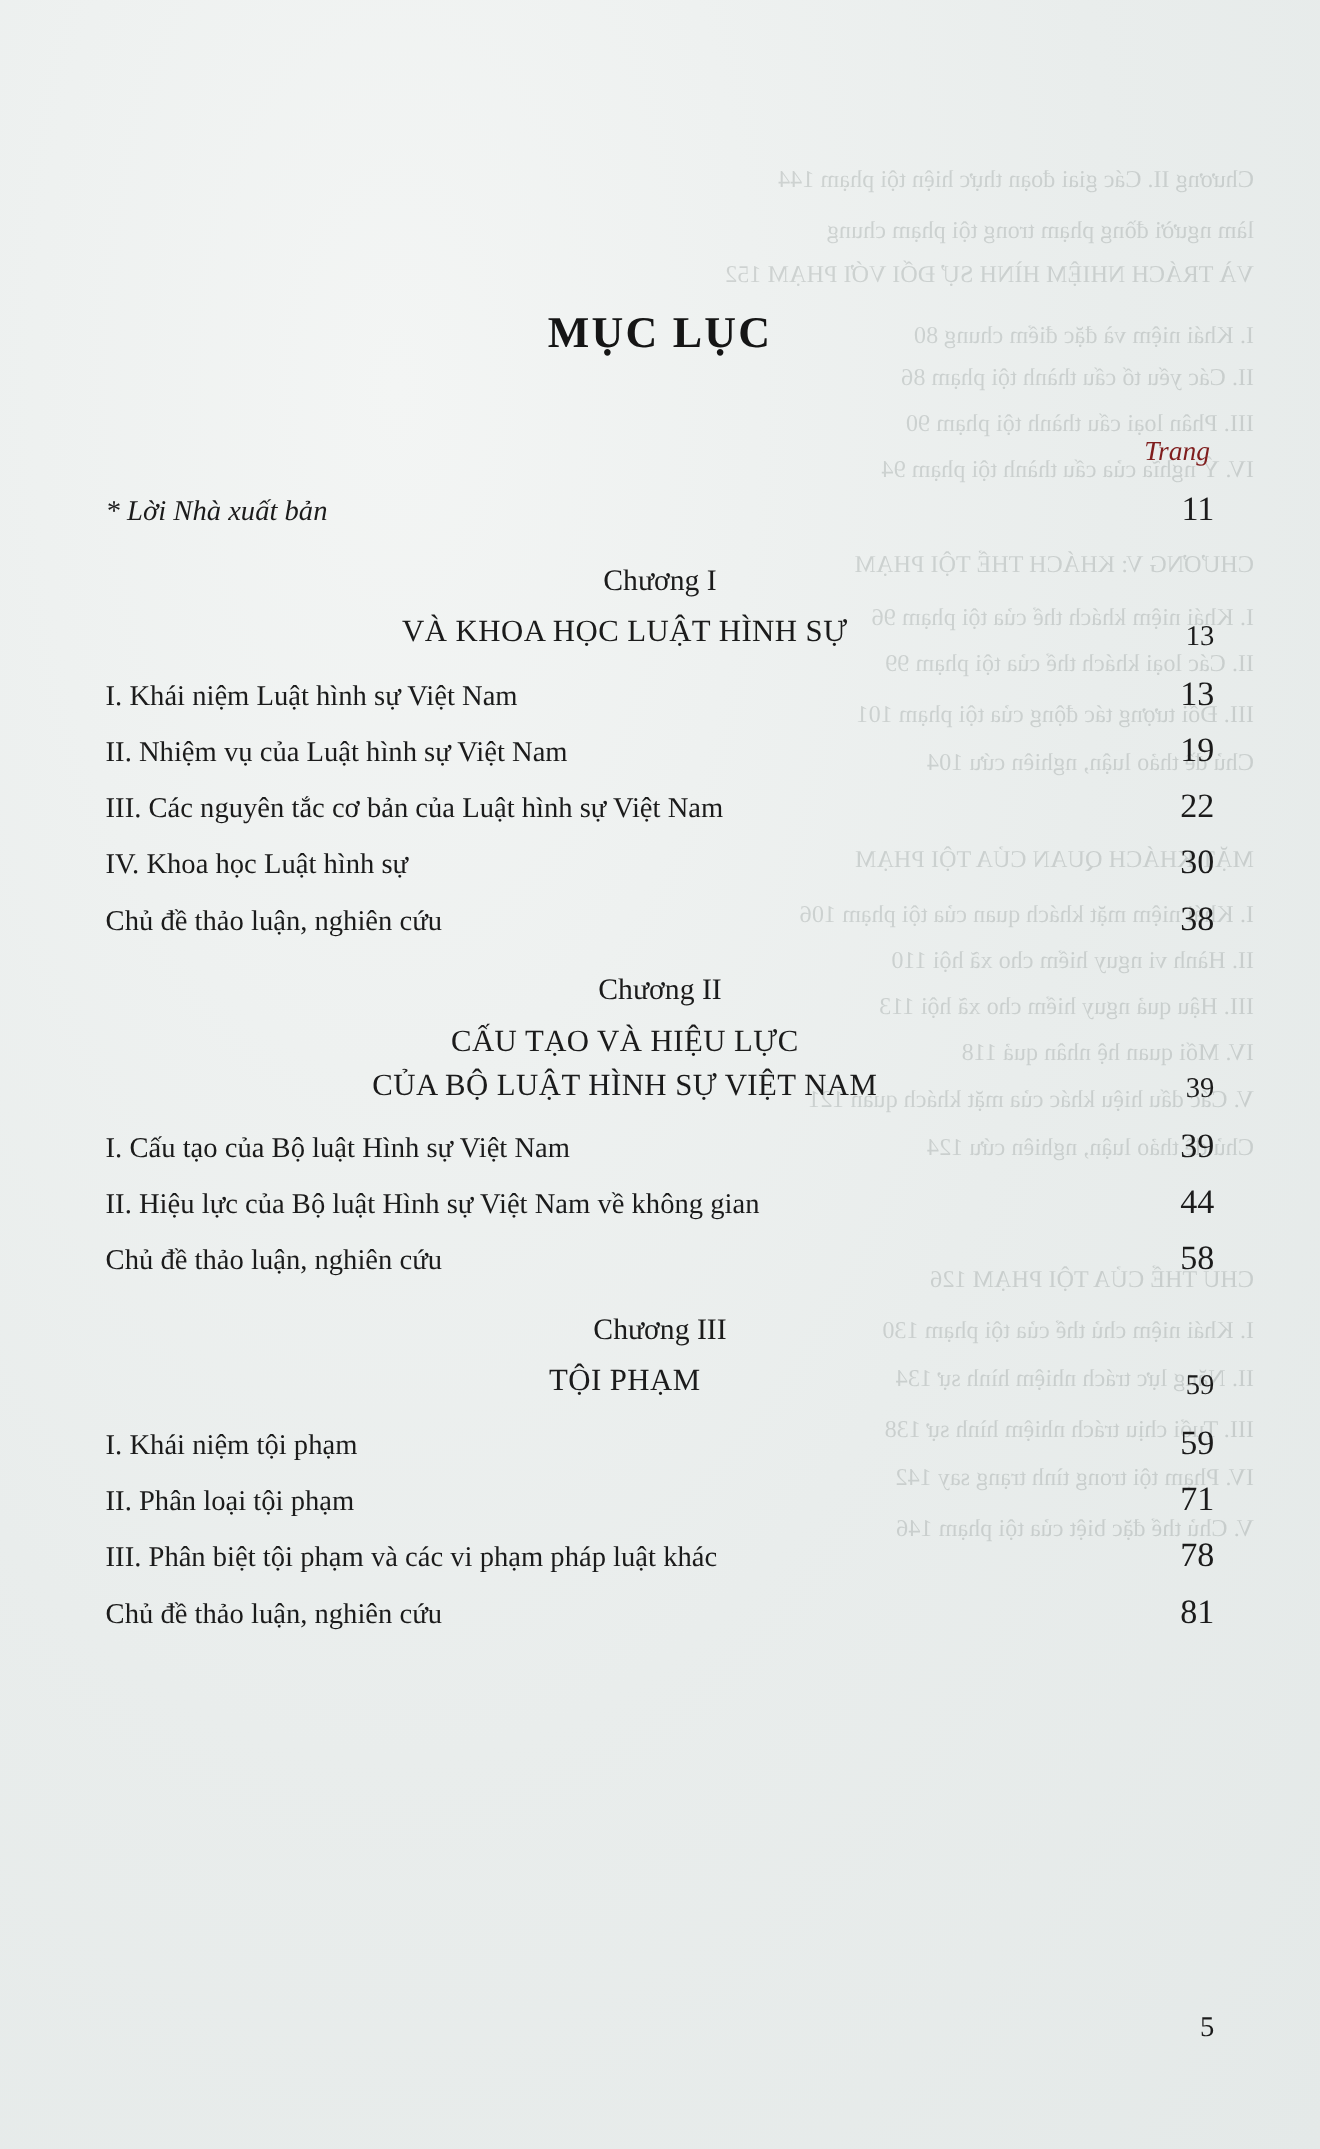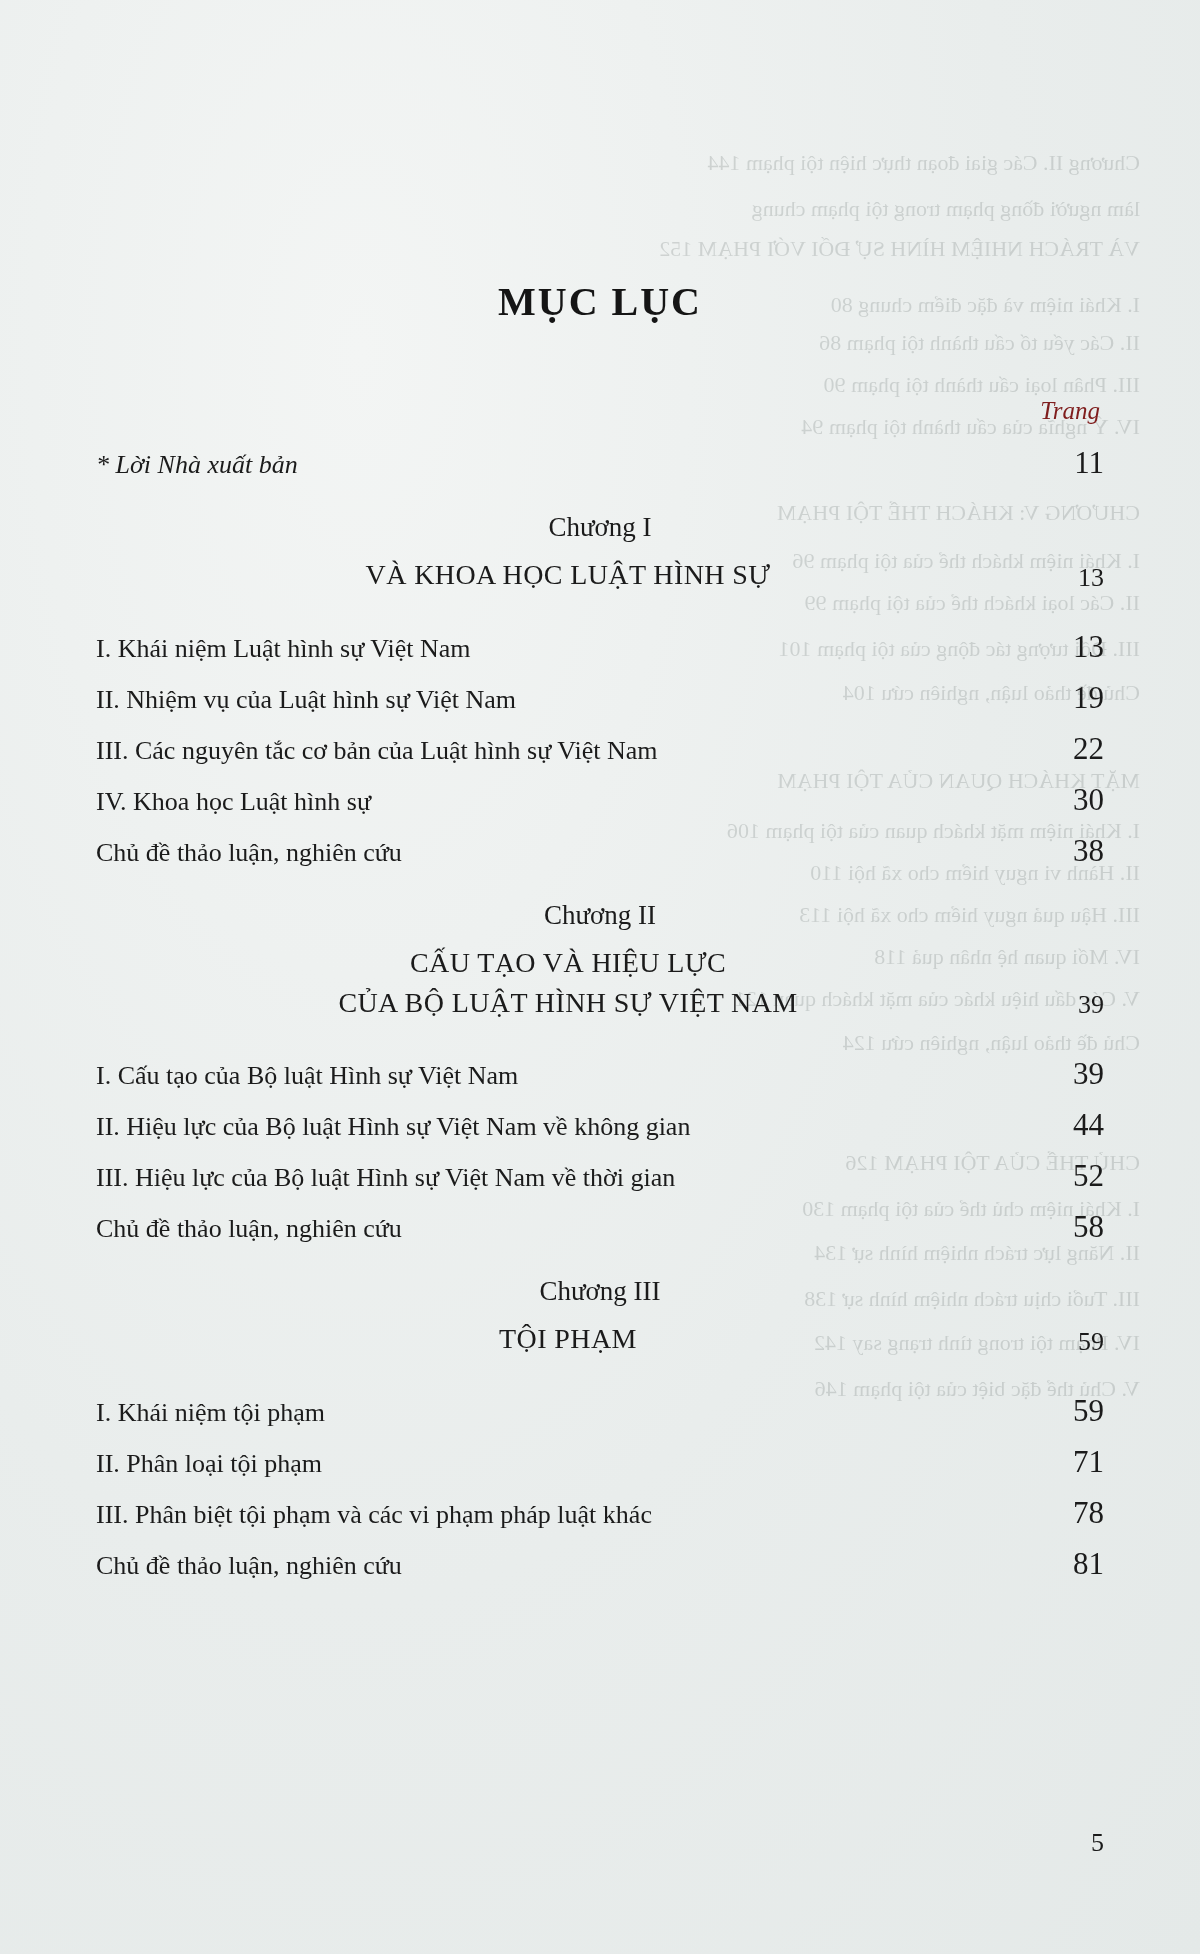--- a/index.html
+++ b/index.html
@@ -130,21 +130,21 @@
   .chapter-page {
     position: absolute;
     right: 0;
     bottom: 2px;
     font-size: 26px;
     width: 60px;
     text-align: right;
   }
 
   .entries {
-    margin-top: 36px;
+    margin-top: 20px;
   }
   .entries .row {
     margin-top: 20px;
   }
 
   .folio {
     position: absolute;
     right: 96px;
     bottom: 96px;
     font-size: 26px;
@@ -242,24 +242,20 @@
         <div class="entries">
           <div class="row">
             <span class="label">I. Cấu tạo của Bộ luật Hình sự Việt Nam</span>
             <span class="page">39</span>
           </div>
           <div class="row">
             <span class="label">II. Hiệu lực của Bộ luật Hình sự Việt Nam về không gian</span>
             <span class="page">44</span>
           </div>
           <div class="row">
-            <span class="label">III. Hiệu lực của Bộ luật Hình sự Việt Nam về thời gian</span>
-            <span class="page">52</span>
-          </div>
-          <div class="row">
             <span class="label">Chủ đề thảo luận, nghiên cứu</span>
             <span class="page">58</span>
           </div>
         </div>
       </div>
 
       <div class="chapter-block">
         <div class="chapter-head">Chương III</div>
         <div class="chapter-title-wrap">
           <div class="chapter-title">

